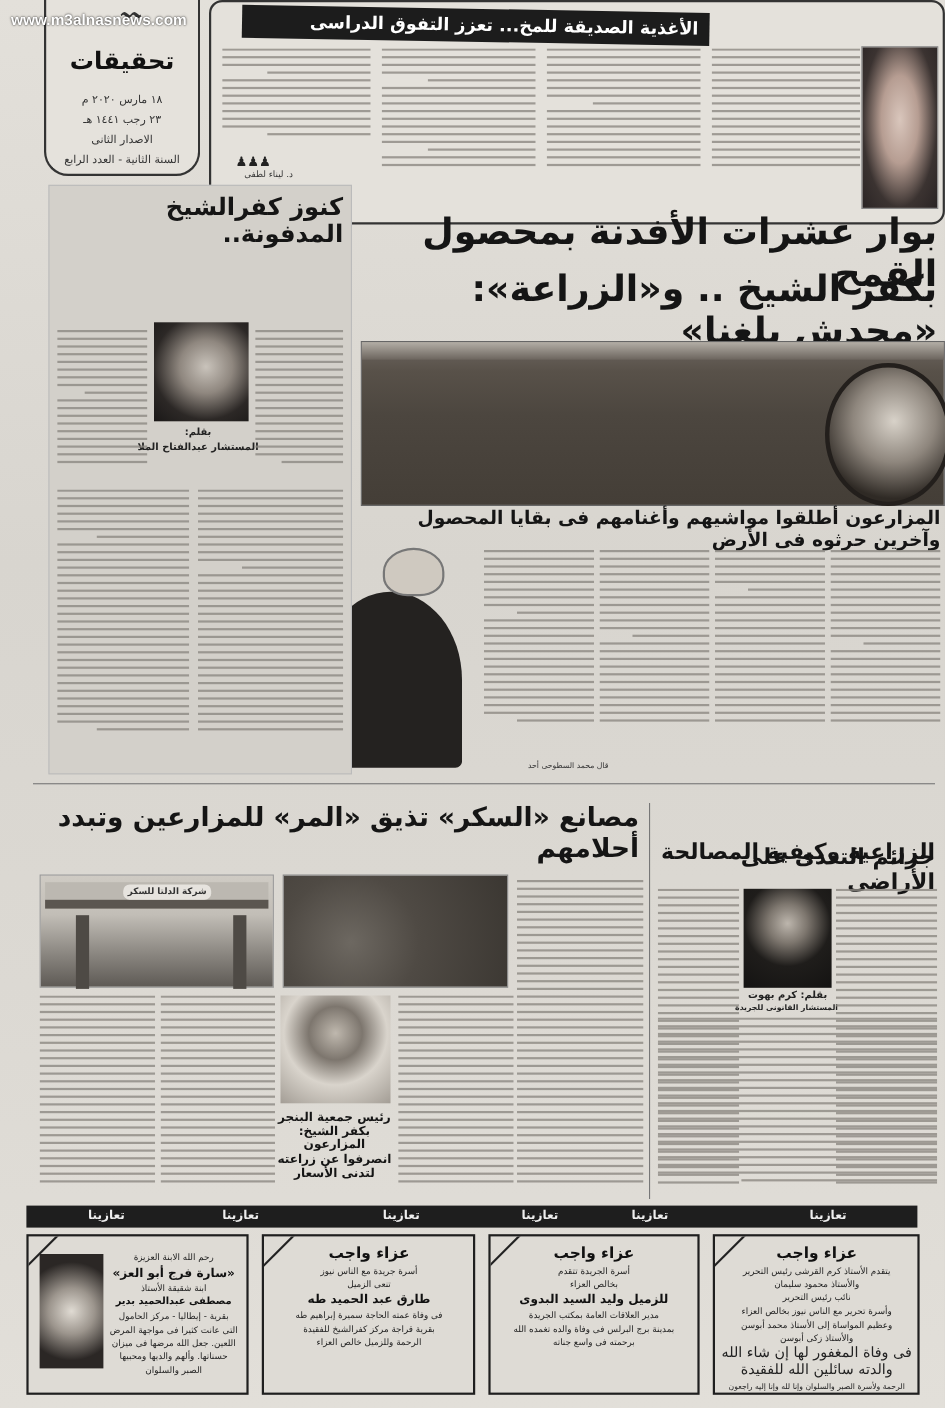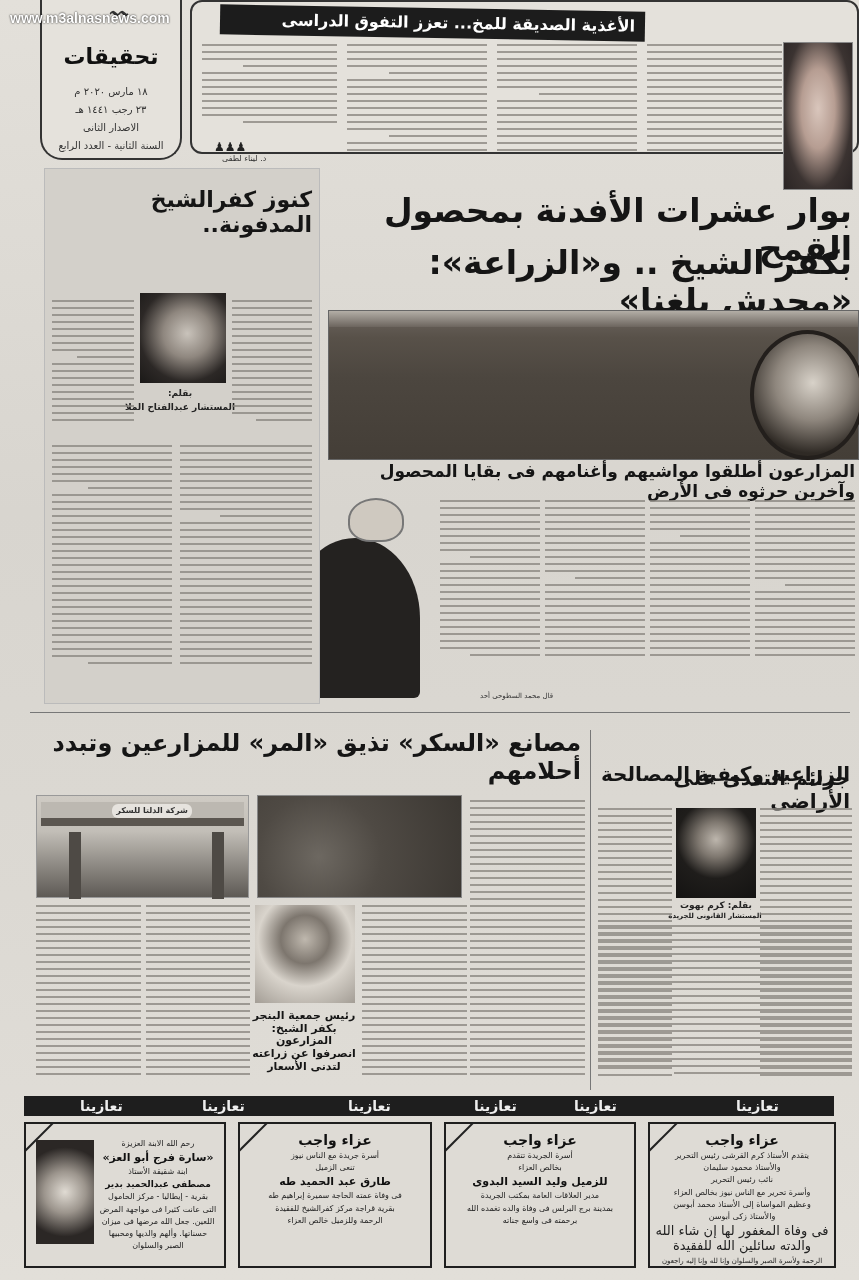--- a/index.html
+++ b/index.html
@@ -24,21 +24,21 @@
   .masthead-box {
     position: absolute; left: 40px; top: 0; width: 142px; height: 160px;
     border: 2px solid #333; border-top: none; border-radius: 0 0 22px 22px;
     background: #e5e2dc; text-align: center; direction: rtl;
   }
   .masthead-box .logo { position: absolute; left: 42px; top: -2px; width: 70px; height: 30px; font-size: 18px; color: #333; font-family: "DejaVu Serif", serif; }
   .masthead-box .section { position: absolute; left: 0; right: 0; top: 44px; font-size: 22px; font-weight: bold; color: #111; }
   .masthead-box .line { position: absolute; left: 0; right: 0; font-size: 10px; color: #333; }
   
   .health-box {
-    position: absolute; left: 190px; top: 0; width: 669px; height: 154px;
+    position: absolute; left: 190px; top: 0; width: 669px; height: 204px;
     border: 2px solid #333; border-radius: 12px; background: #e4e1db;
   }
   .health-title {
     position: absolute; left: 28px; top: 6px; width: 425px; height: 30px;
     background: #1c1c1c; color: #fff; direction: rtl;
     font-size: 16px; font-weight: bold; padding-right: 10px; line-height: 30px;
     transform: rotate(1deg);
   }
   .portrait-woman {
     position: absolute; right: 4px; top: 40px; width: 70px; height: 148px;
@@ -95,21 +95,21 @@
     background: radial-gradient(circle at 50% 35%, #bfb8ae 0%, #7d766e 30%, #d9d4cc 58%, #a39d95 100%);
   }
   .lawyer-photo {
     position: absolute; left: 676px; top: 808px; width: 80px; height: 90px;
     background: radial-gradient(circle at 50% 35%, #bdb6ad 0%, #7e776f 25%, #1f1d1b 55%, #141312 100%);
   }
   
   .cond-strip {
     position: absolute; left: 24px; top: 1096px; width: 810px; height: 20px; background: #1e1e1e;
   }
-  .cond-tab { position: absolute; top: 1098px; color: #eee; font-size: 14px; font-weight: bold; direction: rtl; }
+  .cond-tab { position: absolute; top: 1098px; color: #eee; font-size: 11px; font-weight: bold; direction: rtl; }
   .cond-box {
     position: absolute; top: 1122px; height: 146px; border: 2px solid #1f1f1f; background: #dedbd5;
     direction: rtl; text-align: center; overflow: hidden;
   }
   .cond-box .corner { position: absolute; left: -10px; top: 10px; width: 50px; height: 2px; background: #222; transform: rotate(-45deg); }
   .cond-box .t1 { font-size: 14px; font-weight: bold; margin-top: 8px; color: #111; }
   .cond-box .t { font-size: 8px; color: #222; margin-top: 3px; line-height: 1.15; }
   .cond-box .tb { font-size: 11px; font-weight: bold; margin-top: 3px; color: #111; }
   .girl-photo {
     position: absolute; left: 36px; top: 1140px; width: 58px; height: 104px;
@@ -319,21 +319,21 @@
       <div class="ln"></div>
   </div>
   <div class="author" style="left:480px; top:692px; font-size:7px;">قال محمد السطوحى أحد</div>
 
   <div class="farmer-photo">
     <div class="farmer-body"></div>
     <div class="farmer-head"></div>
   </div>
 
   <div class="side-box"></div>
-  <div class="hl" style="left:52px; top:187px; width:260px; font-size:22px;">كنوز كفرالشيخ المدفونة..</div>
+  <div class="hl" style="left:52px; top:176px; width:260px; font-size:22px;">كنوز كفرالشيخ المدفونة..</div>
   <div class="man-photo"></div>
   <div class="byline" style="left:120px; top:388px; width:120px;">بقلم:</div>
   <div class="byline" style="left:110px; top:402px; width:140px;">المستشار عبدالفتاح الملا</div>
   <div class="text-col" style="left:232px; top:300px; width:80px; height:140px;">
     <div class="ln"></div>
       <div class="ln"></div>
       <div class="ln"></div>
       <div class="ln"></div>
       <div class="ln"></div>
       <div class="ln"></div>

